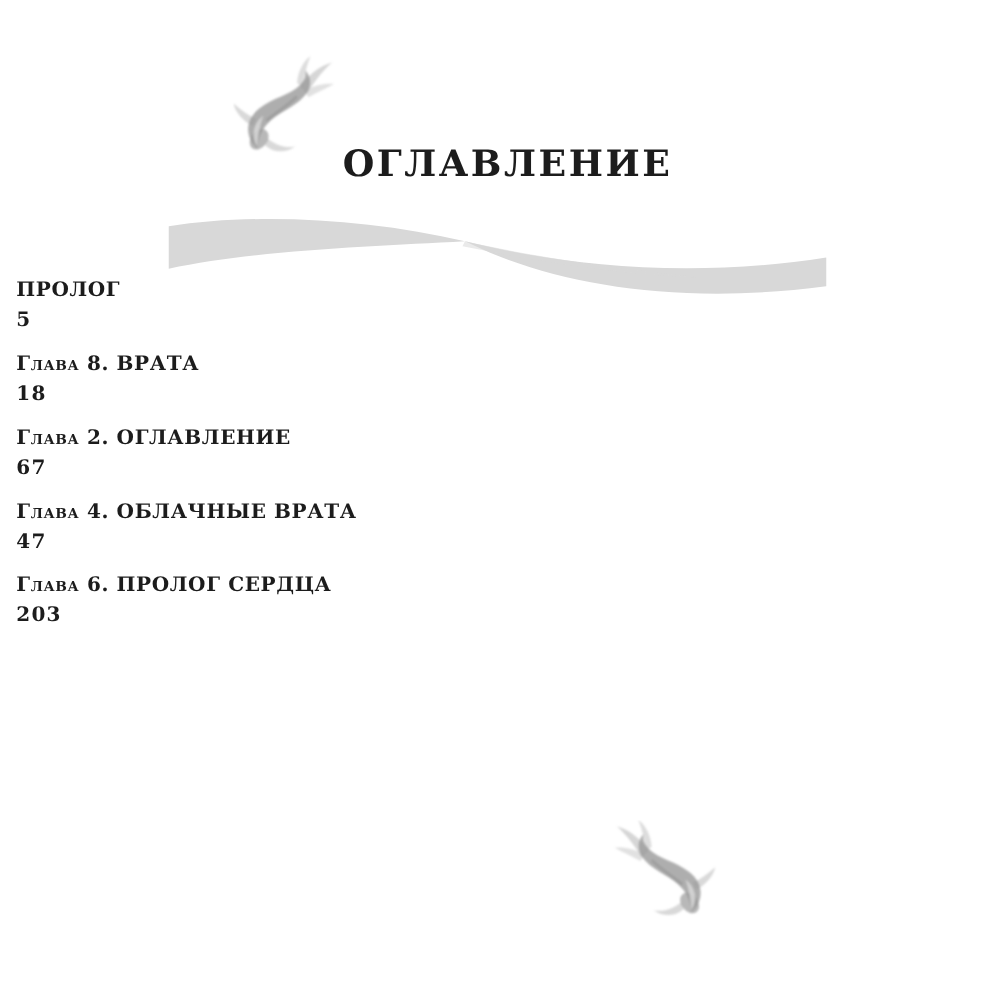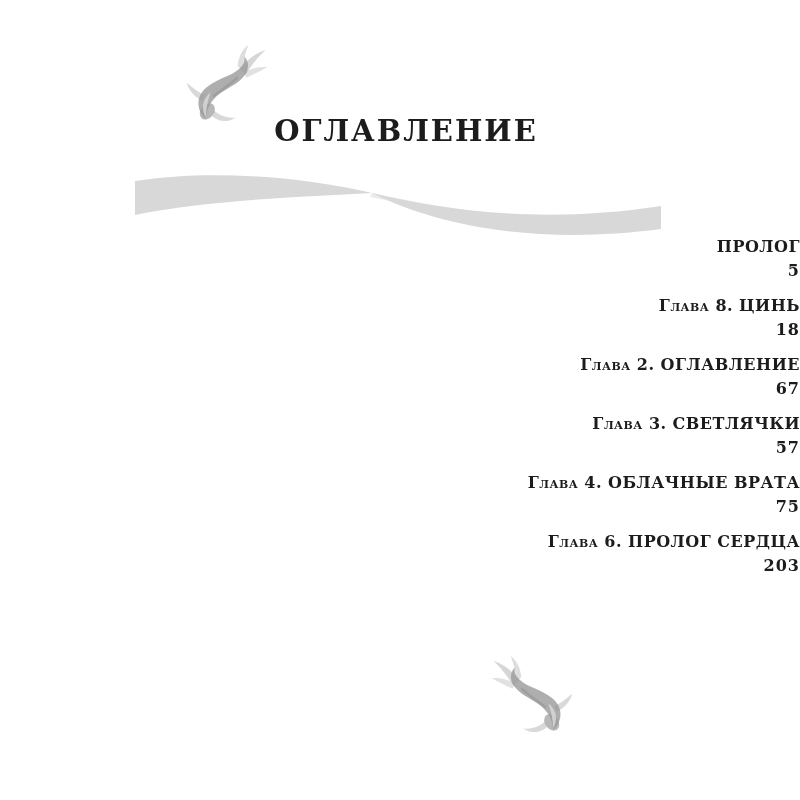--- a/index.html
+++ b/index.html
@@ -11,21 +11,21 @@
   .decor-svg{position:absolute;left:0;top:0;pointer-events:none;}
   .fish{position:absolute;pointer-events:none;}
   .fish-top{left:186px;top:40px;width:82px;height:92px;}
   .fish-bottom{left:488px;top:656px;width:88px;height:82px;transform:scaleX(-1);}
   .content{position:absolute;left:12px;top:0;right:0;}
   .title{
     position:absolute;top:114px;left:0;right:0;margin:0;
     text-align:center;font-size:29px;line-height:34px;font-weight:bold;
     letter-spacing:2px;color:#1c1c1c;
   }
-  .toc{position:absolute;top:220px;left:1px;right:0;text-align:right;margin-top:15px;}
+  .toc{position:absolute;top:220px;left:1px;right:0;text-align:left;}
   .entry{margin-bottom:11px;}
   .entry-title{font-size:16px;line-height:24px;font-weight:bold;letter-spacing:0.5px;}
   .prefix{font-variant:small-caps;font-weight:bold;}
   .prefix:not(:empty){margin-right:6px;}
   .entry-page{font-size:16px;line-height:24px;font-weight:bold;letter-spacing:1px;}
 </style>
 </head>
 <body>
 
 <div class="page">
@@ -74,44 +74,38 @@
 
       <div class="entry">
         <div class="entry-title">
           <span class="prefix"></span><span>ПРОЛОГ</span>
         </div>
         <div class="entry-page">5</div>
       </div>
 
       <div class="entry">
         <div class="entry-title">
-          <span class="prefix">Глава 8.</span><span>ЦИНЬ</span>
+          <span class="prefix">Глава 8.</span><span>ВРАТА</span>
         </div>
         <div class="entry-page">18</div>
       </div>
 
       <div class="entry">
         <div class="entry-title">
           <span class="prefix">Глава 2.</span><span>ОГЛАВЛЕНИЕ</span>
         </div>
         <div class="entry-page">67</div>
       </div>
 
-      <div class="entry">
-        <div class="entry-title">
-          <span class="prefix">Глава 3.</span><span>СВЕТЛЯЧКИ</span>
-        </div>
-        <div class="entry-page">57</div>
-      </div>
 
       <div class="entry">
         <div class="entry-title">
           <span class="prefix">Глава 4.</span><span>ОБЛАЧНЫЕ ВРАТА</span>
         </div>
-        <div class="entry-page">75</div>
+        <div class="entry-page">47</div>
       </div>
 
 
       <div class="entry">
         <div class="entry-title">
           <span class="prefix">Глава 6.</span><span>ПРОЛОГ СЕРДЦА</span>
         </div>
         <div class="entry-page">203</div>
       </div>
 

